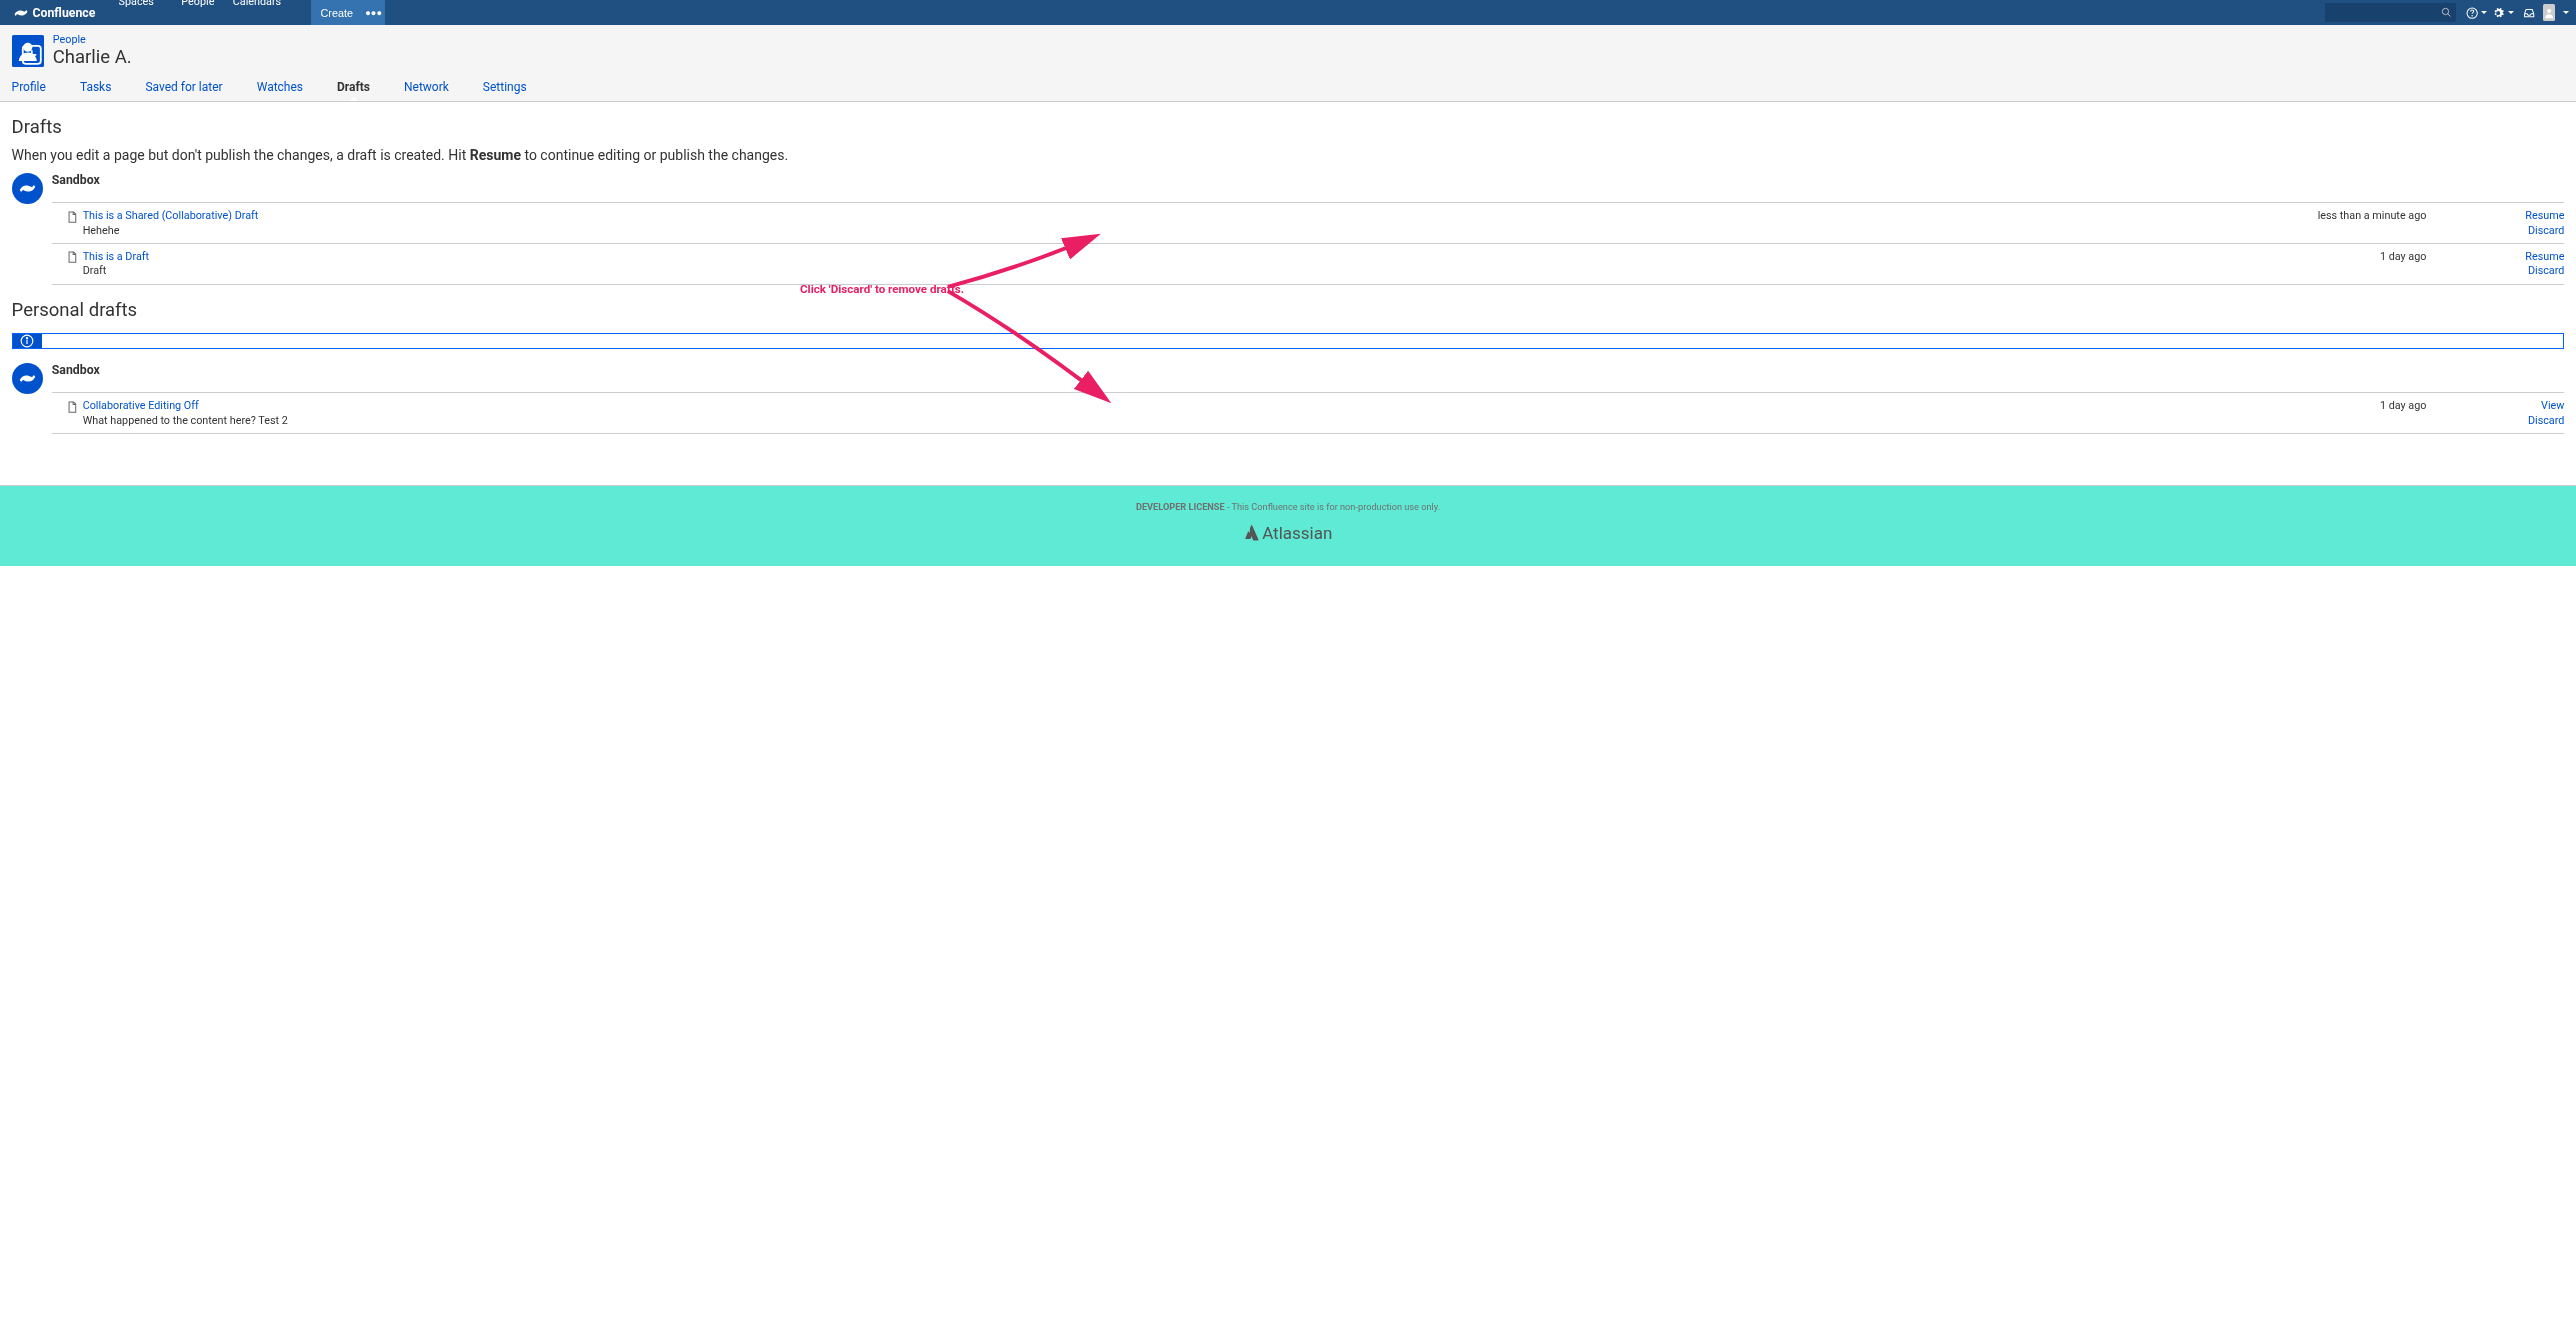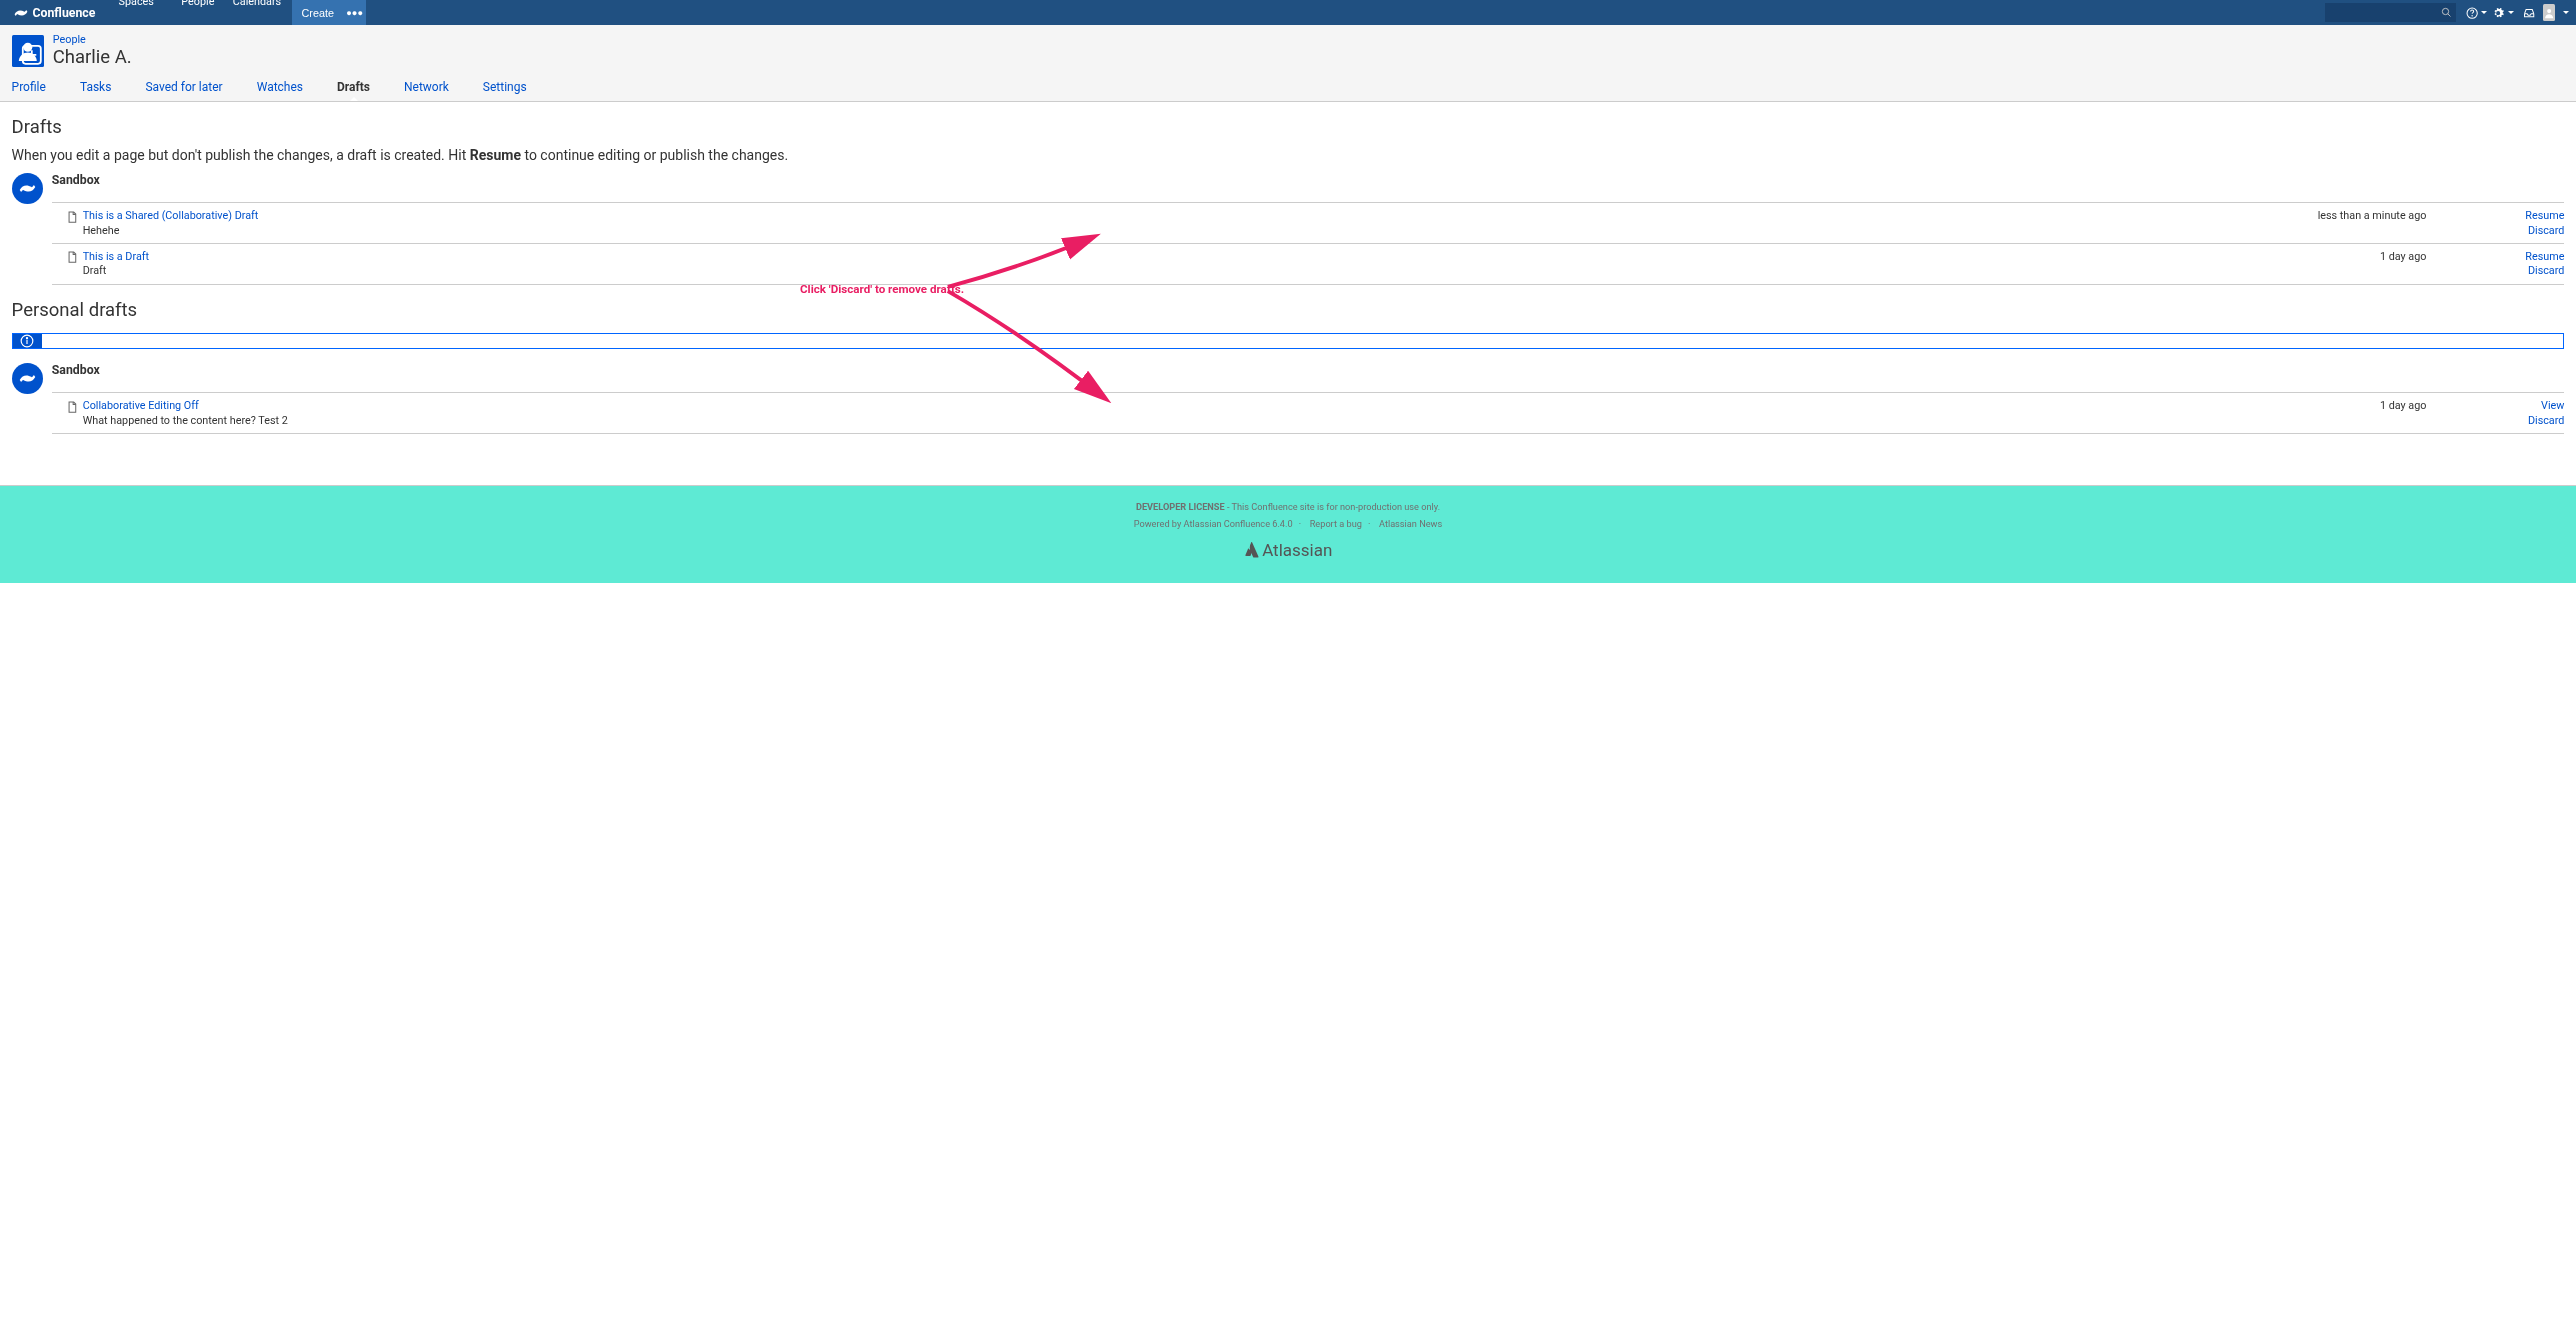--- a/index.html
+++ b/index.html
@@ -5,21 +5,21 @@
 *{margin:0;padding:0;box-sizing:border-box}
 body{font-family:-apple-system,BlinkMacSystemFont,"Segoe UI",Roboto,Arial,sans-serif;font-size:10.8px;color:#333;background:#fff}
 a{color:#0052cc;text-decoration:none;cursor:pointer}
 
 
 .topbar{background:#205081;height:25.4px;display:flex;align-items:center;color:#fff;padding:0 7.7px}
 .logo{display:flex;align-items:center;font-weight:bold;font-size:12.3px;margin-right:14px;margin-left:6.2px}
 .logo svg{margin-right:4.6px}
 .nav-links{display:flex;align-items:center;gap:0}
 .nav-link{color:#fff;padding:0 9.2px;height:36px;display:flex;font-size:10.8px}
-.create-btn{background:#3572b0;color:#fff;padding:4.6px 9.2px;border:none;font-size:10.8px;cursor:pointer;margin-left:2px;height:25.4px}
+.create-btn{background:#3572b0;color:#fff;padding:4.6px 9.2px;border:none;font-size:10.8px;cursor:pointer;margin-left:21px;height:25.4px}
 .more-btn{background:#3572b0;color:#fff;width:23px;height:25.4px;display:flex;align-items:center;justify-content:center;font-size:9.2px;cursor:pointer;margin-left:0}
 .topbar-right{margin-left:auto;display:flex;align-items:center;gap:1.5px}
 .search-box{background:#18416e;border:none;width:131px;height:18.5px;padding:0 21.6px 0 6.2px;color:#fff;outline:none}
 .search-wrap{position:relative;margin-right:6.2px}
 .search-icon-el{position:absolute;right:4.6px;top:3.1px;color:#ccc}
 .icon-btn{width:25px;height:25.4px;display:flex;align-items:center;justify-content:center;color:#fff;cursor:pointer;position:relative}
 .avatar-btn{display:flex;align-items:center;gap:4.6px;padding:0 6.2px;height:25.4px}
 .avatar-sm{width:17px;height:17px;background:#ccc;border-radius:1.5px;display:flex;align-items:center;justify-content:center}
 
 
@@ -254,25 +254,20 @@
           <polygon points="0 0, 10 3, 0 6" fill="#e91e63"></polygon>
         </marker>
       </defs>
     <path d="M5 5 Q100 60 210 145" stroke="#e91e63" stroke-width="5" fill="none" marker-end="url(#ah2)"></path>
   </svg>
 
 </div>
 
 <div class="footer">
   <div class="footer-line"><b>DEVELOPER LICENSE</b><span> - This Confluence site is for non-production use only.</span></div>
-  <div class="footer-line">
-    <a>Powered by Atlassian Confluence 6.4.0</a><span class="sep">·</span>
-    <a>Report a bug</a><span class="sep">·</span>
-    <a>Atlassian News</a>
-  </div>
   <div class="footer-logo">
     <svg width="15.4" height="15.4" viewBox="0 0 32 32" fill="#555">
         <path d="M10 14c-1-1-2 0-2 1l-5 12c0 1 0 2 1 2h8c1 0 1 0 2-1 2-5 1-10-4-14zm7-13c-1-1-2-1-2 0-4 7-4 14 0 22l4 8c0 1 1 1 2 1h8c1 0 1-1 1-2z"></path>
       </svg>
     <span>Atlassian</span>
   </div>
 </div>
 
 
 </body></html>

